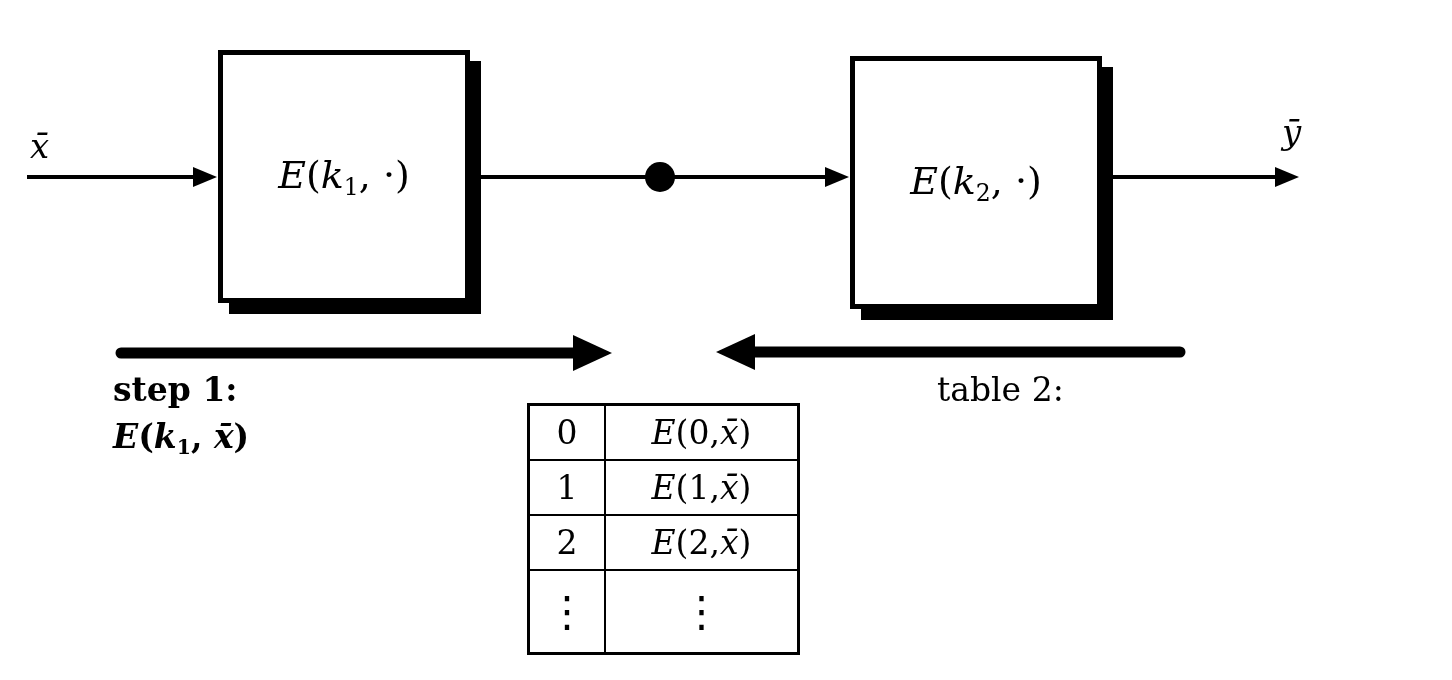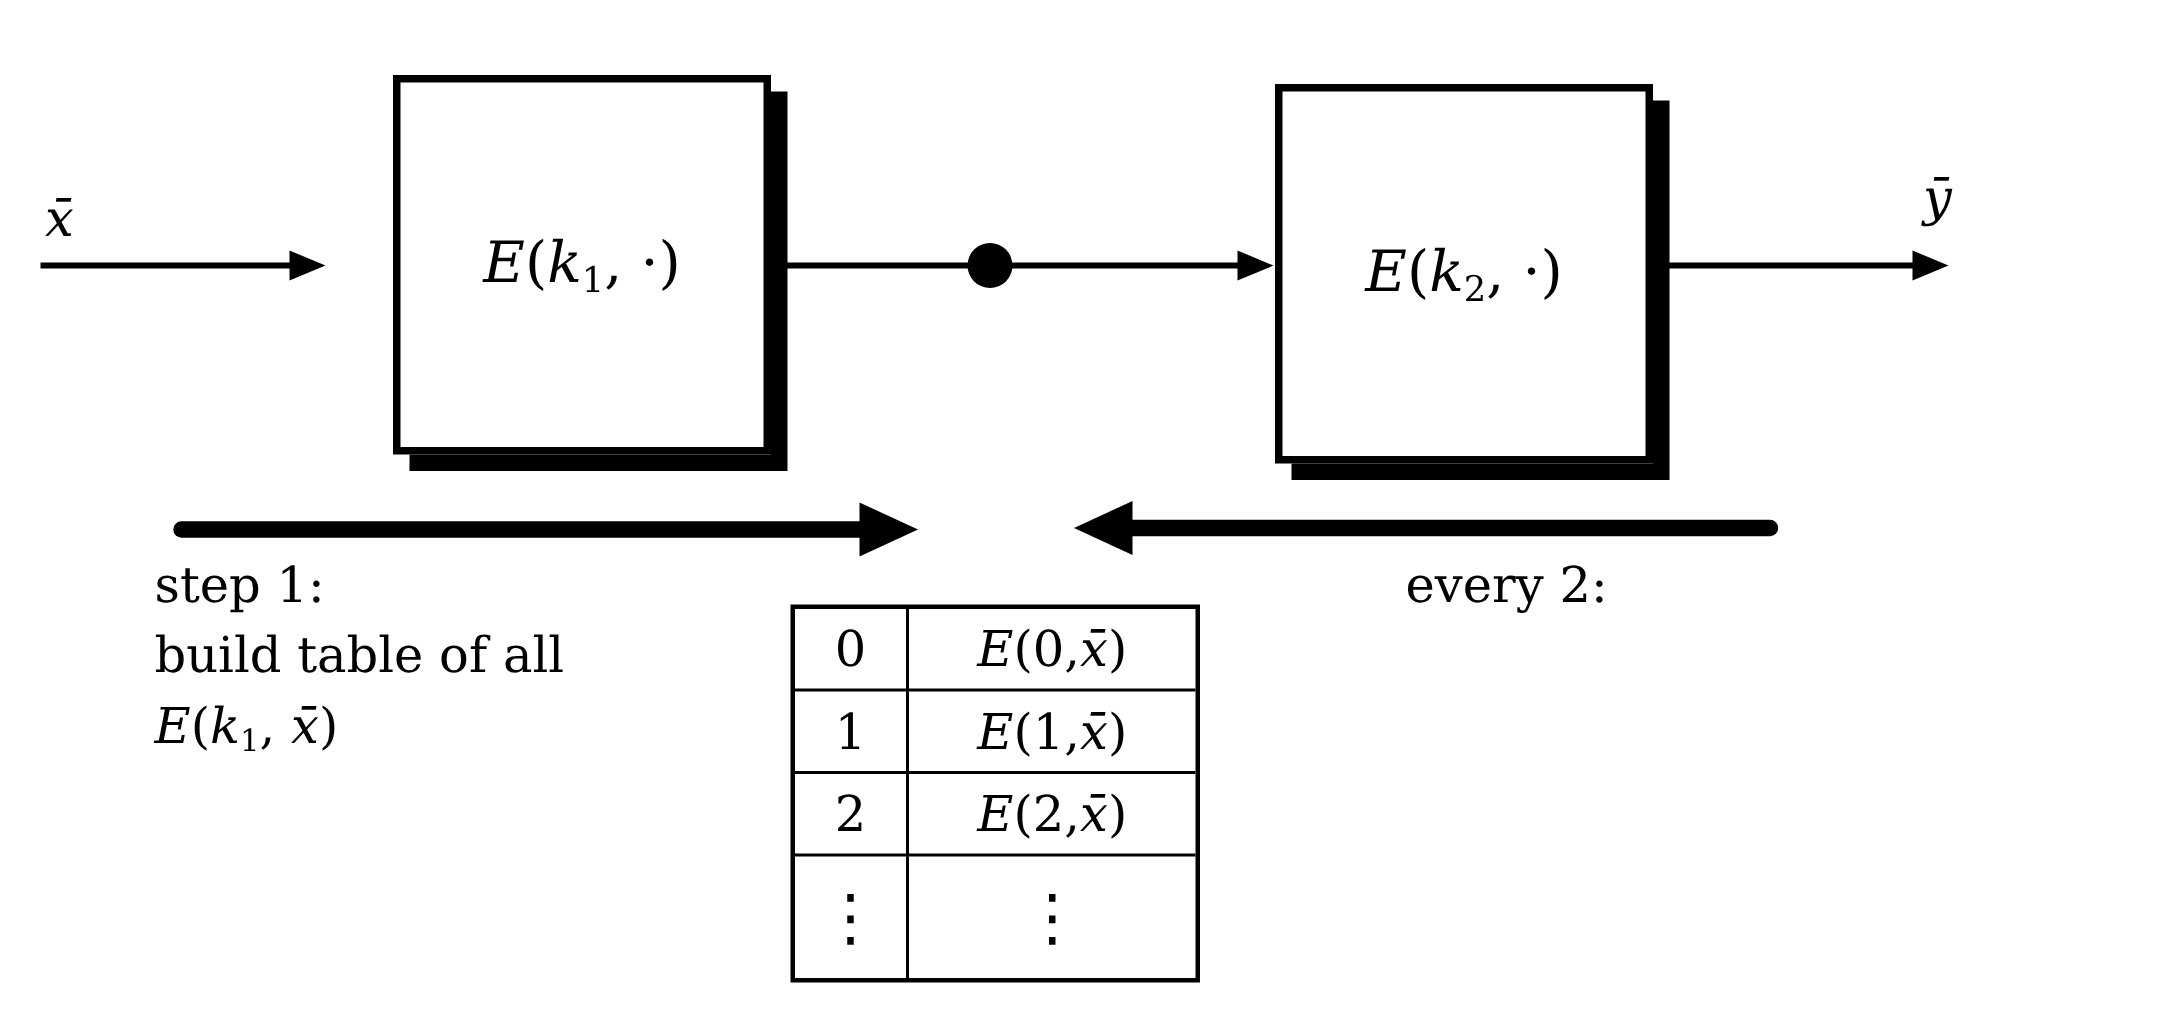--- a/index.html
+++ b/index.html
@@ -60,38 +60,37 @@
     </g>
 
     <g>
       <line x1="1180" y1="352" x2="754" y2="352" stroke="#000" stroke-width="11" stroke-linecap="round"></line>
       <polygon points="716,352 755,334 755,370" fill="#000"></polygon>
     </g>
   </svg>
 
   <div class="wire-label" style="left:30px;top:126px;"><span class="s-it">x̄</span></div>
 
-  <div class="ebox" style="left:218px;top:50px;margin-left:44px;">
+  <div class="ebox" style="left:218px;top:50px;">
     <span class="blabel"><span class="s-it">E</span><span class="s-rm">(</span><span class="s-it">k</span><span class="s-sub">1</span><span class="s-rm">, ·)</span></span>
   </div>
 
   <div class="ebox" style="left:850px;top:56px;">
     <span class="blabel"><span class="s-it">E</span><span class="s-rm">(</span><span class="s-it">k</span><span class="s-sub">2</span><span class="s-rm">, ·)</span></span>
   </div>
 
   <div class="wire-label" style="left:1282px;top:112px;"><span class="s-it">ȳ</span></div>
 
-  <div class="steptext" style="left:103px;top:366px;">
+  <div class="steptext" style="left:113px;top:366px;font-weight:bold;">
     <div class="line"><span class="s-rm">step 1:</span></div>
-    <div class="line"><span class="s-rm">build table of all</span></div>
     <div class="line"><span class="s-it">E</span><span class="s-rm">(</span><span class="s-it">k</span><span class="s-sub">1</span><span class="s-rm">, </span><span class="s-it">x̄</span><span class="s-rm">)</span></div>
   </div>
 
   <div class="steptext" style="left:937px;top:366px;">
-    <div class="line"><span class="s-rm">every 2:</span></div>
+    <div class="line"><span class="s-rm">table 2:</span></div>
   </div>
 
   <div class="lookup">
     <div class="cell key rb">
         <span class="s-rm">0</span>
       </div>
     <div class="cell rb">
         <span class="s-it">E</span>
         <span class="s-rm">(0, </span>
         <span class="s-it">x̄</span>

